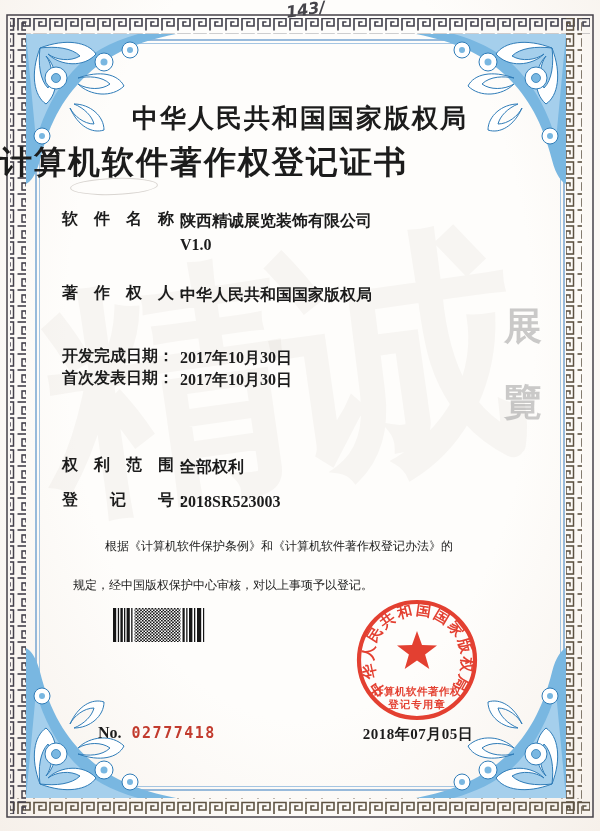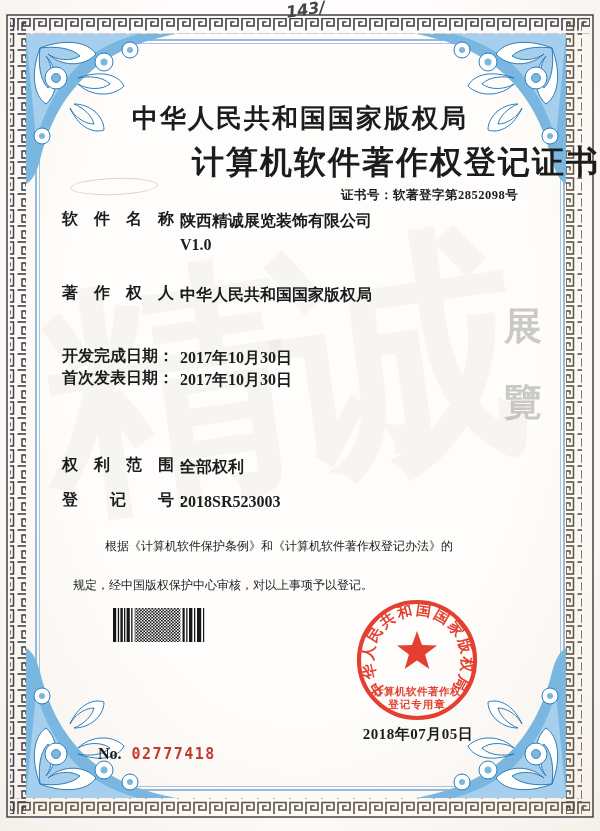--- a/index.html
+++ b/index.html
@@ -31,21 +31,21 @@
   .smudge{
     position:absolute;left:70px;top:178px;width:86px;height:15px;
     border:1px solid rgba(150,140,133,0.35);border-radius:50%;transform:rotate(-2deg);
   }
 
   .authority{
     position:absolute;top:101px;left:0;width:100%;text-align:center;
     font-size:26px;font-weight:700;letter-spacing:2px;white-space:nowrap;
   }
   .cert-title{
-    position:absolute;top:141px;left:0;width:100%;text-align:right;
+    position:absolute;top:141px;left:0;width:100%;text-align:left;
     font-size:32px;font-weight:800;letter-spacing:2px;white-space:nowrap;
   }
   .certno{
     position:absolute;top:187px;left:341px;font-size:12.5px;font-weight:700;
     letter-spacing:0.5px;white-space:nowrap;
   }
 
   .field{
     position:absolute;left:62px;font-size:16px;font-weight:600;white-space:nowrap;
   }
@@ -53,21 +53,21 @@
   .fvalue{display:inline-block;vertical-align:top;line-height:24px;}
 
   .statement{
     position:absolute;left:62px;top:527px;width:500px;font-size:12px;
     font-weight:500;line-height:39px;margin-left:11px;
   }
   .statement .l1{white-space:nowrap;overflow:hidden;}
 
   .barcode{position:absolute;left:113px;top:608px;}
 
-  .serial{position:absolute;left:98px;top:724px;font-size:16px;font-weight:600;margin-top:21px;}
+  .serial{position:absolute;left:98px;top:724px;font-size:16px;font-weight:600;}
   .serial .no-value{
     color:#c23b2e;font-family:"DejaVu Sans Mono","Liberation Mono",monospace;
     letter-spacing:1.5px;margin-left:10px;font-size:15px;font-weight:700;
   }
 
   .seal{position:absolute;left:350px;top:594px;opacity:0.93;}
   .seal-date{
     position:absolute;left:350px;top:725px;width:136px;text-align:center;
     font-size:15px;font-weight:700;letter-spacing:0.5px;white-space:nowrap;
   }
@@ -132,23 +132,20 @@
   <div class="right-wm">
     <div>展</div>
     <div>覽</div>
   </div>
   <div class="smudge"></div>
 
   <div class="pencil">143/</div>
 
   <div class="authority">中华人民共和国国家版权局</div>
   <div class="cert-title">计算机软件著作权登记证书</div>
-  <div class="certno">
-    <span>证书号：</span><span>软著登字第2852098号</span>
-  </div>
 
   <div class="field" style="top:209px">
     <span class="flabel">软　件　名　称：</span><span class="fvalue">
       <span>陕西精诚展览装饰有限公司</span><br>
       <span>V1.0</span>
     </span>
   </div>
 
   <div class="field" style="top:283px">
     <span class="flabel">著　作　权　人：</span><span class="fvalue">中华人民共和国国家版权局</span>

